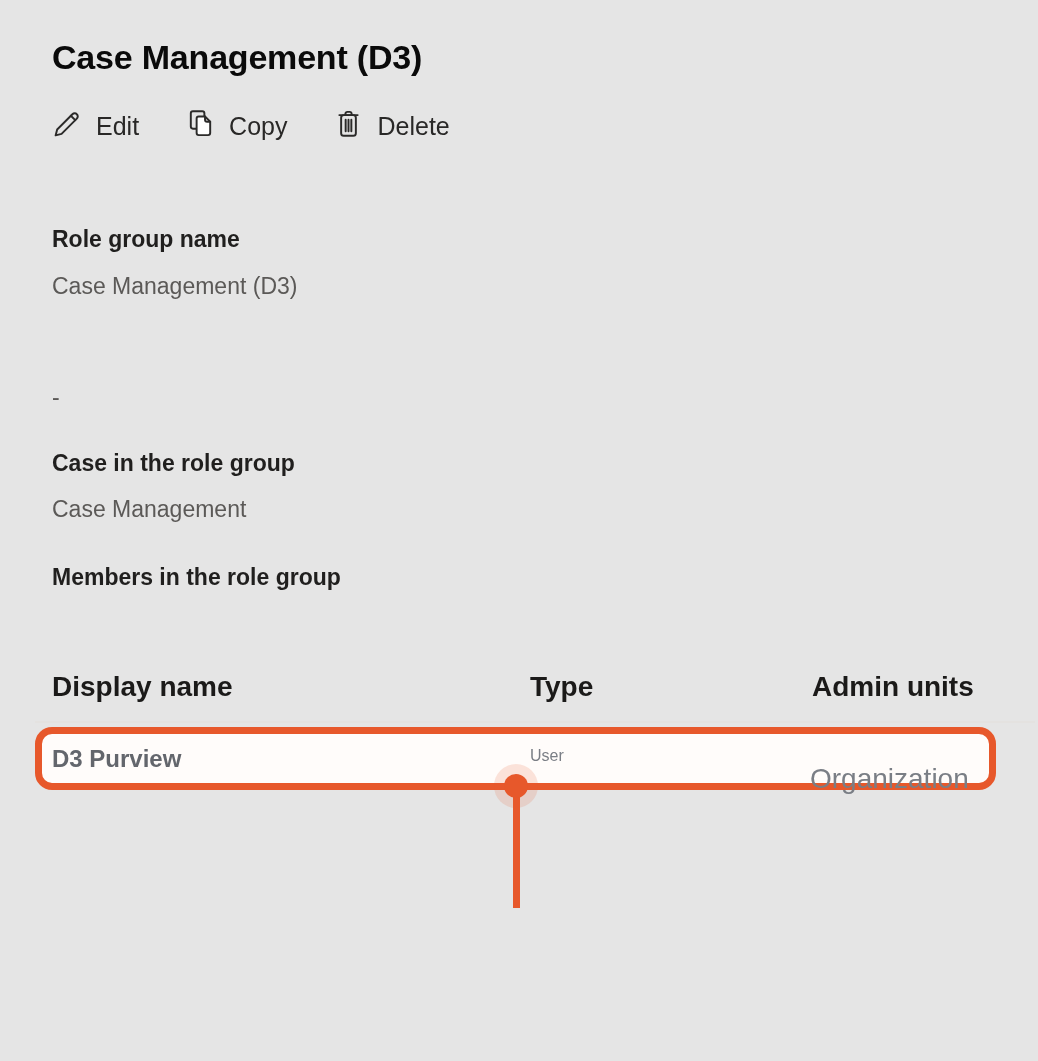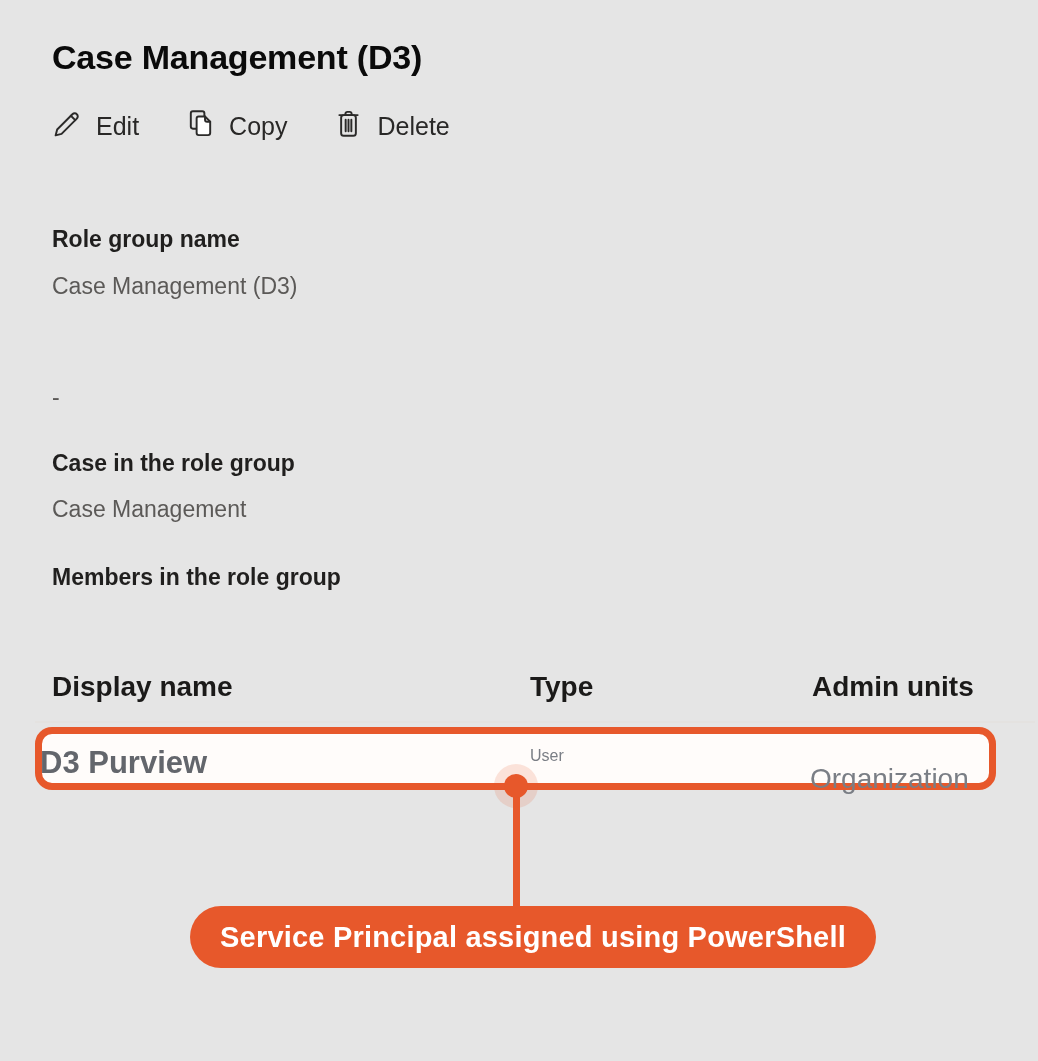--- a/index.html
+++ b/index.html
@@ -22,21 +22,21 @@
   .field-value { position:absolute; left:52px; font-size:23px; font-weight:400; color:#5b5957; }
 
   .col-header { position:absolute; top:671px; font-size:28px; font-weight:700; color:#1b1a19; }
   .header-divider { position:absolute; left:35px; top:721px; width:1000px; height:2px; background:#e4e2e0; }
 
   .row-highlight {
     position:absolute; left:35px; top:727px; width:961px; height:63px;
     border:7px solid var(--accent); border-radius:17px; background:#fffcfa; z-index:1;
   }
   .cell { position:absolute; z-index:6; }
-  .cell-display { top:745px; left:40px; font-size:31px; font-weight:700; color:#63666c;text-align:center; }
+  .cell-display { top:745px; left:52px; font-size:24px; font-weight:700; color:#63666c;text-align:center; }
   .cell-type { top:747px; left:530px; font-size:16px; color:#7a7e85; }
   .cell-admin { top:763px; left:810px; font-size:28px; color:#7a7e85; }
 
   .callout-halo { position:absolute; left:494px; top:764px; width:44px; height:44px;
     border-radius:50%; background:rgba(233,92,47,0.16); z-index:2; }
   .callout-line { position:absolute; left:513px; top:786px; width:7px; height:122px;
     background:var(--accent); z-index:3; }
   .callout-dot { position:absolute; left:504px; top:774px; width:24px; height:24px;
     border-radius:50%; background:var(--accent); z-index:4; }
   .callout-pill {
@@ -103,15 +103,14 @@
   <div class="header-divider"></div>
 
   <div class="row-highlight"></div>
   <div class="cell cell-display">D3 Purview</div>
   <div class="cell cell-type">User</div>
   <div class="cell cell-admin">Organization</div>
 
   <div class="callout-halo"></div>
   <div class="callout-line"></div>
   <div class="callout-dot"></div>
-  <div class="callout-pill">Service Principal assigned using PowerShell</div>
 
 </div>
 
 </body></html>

